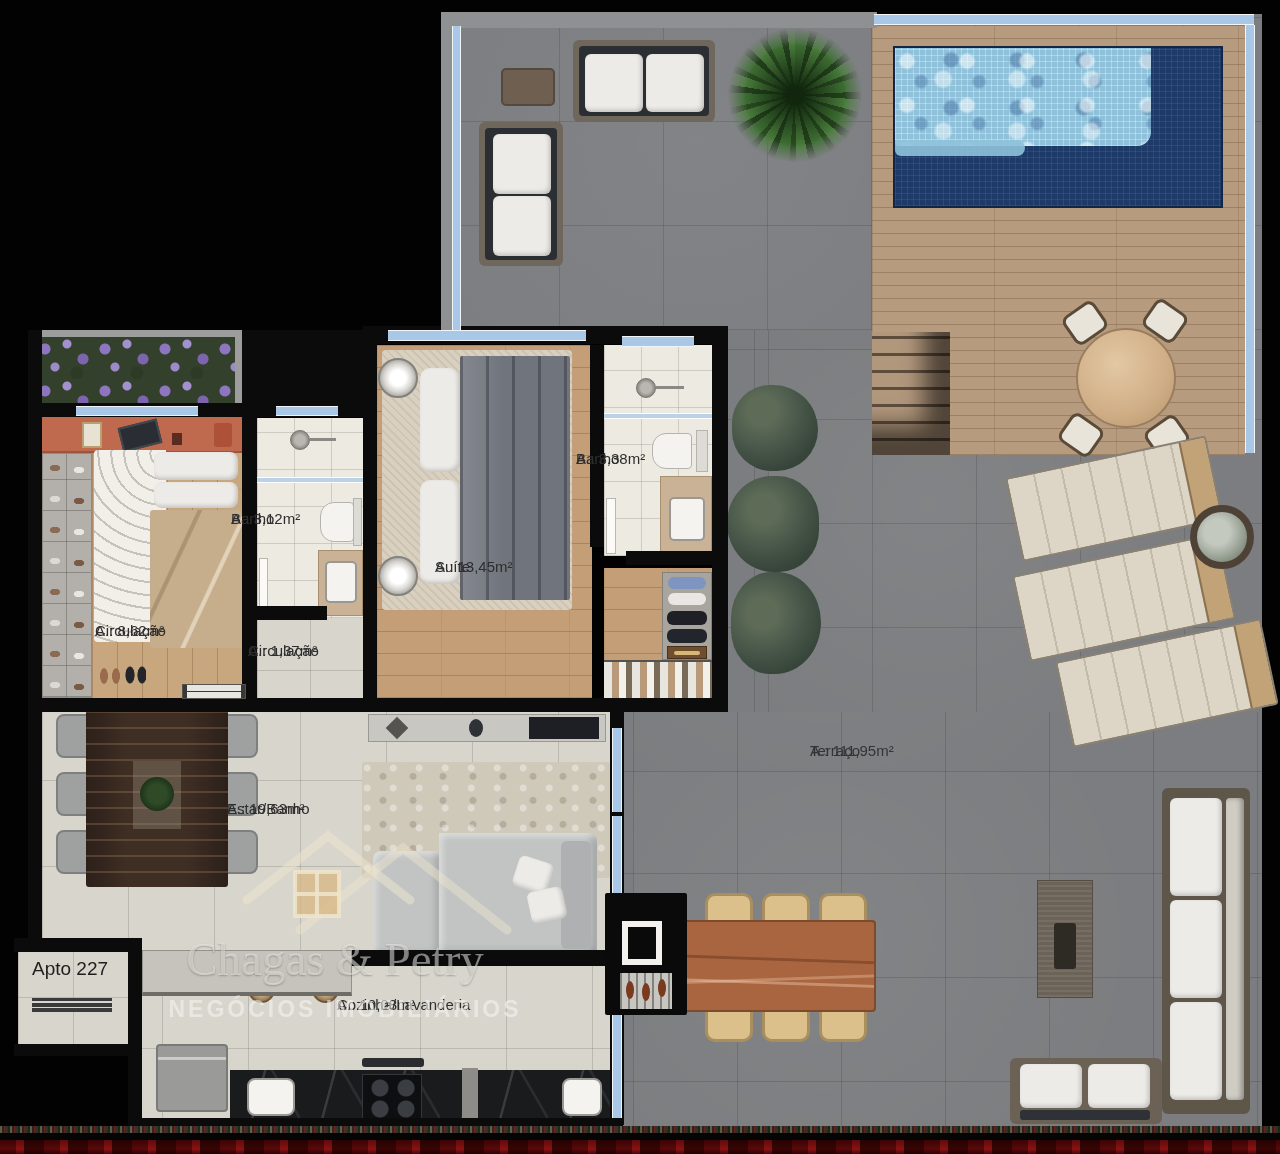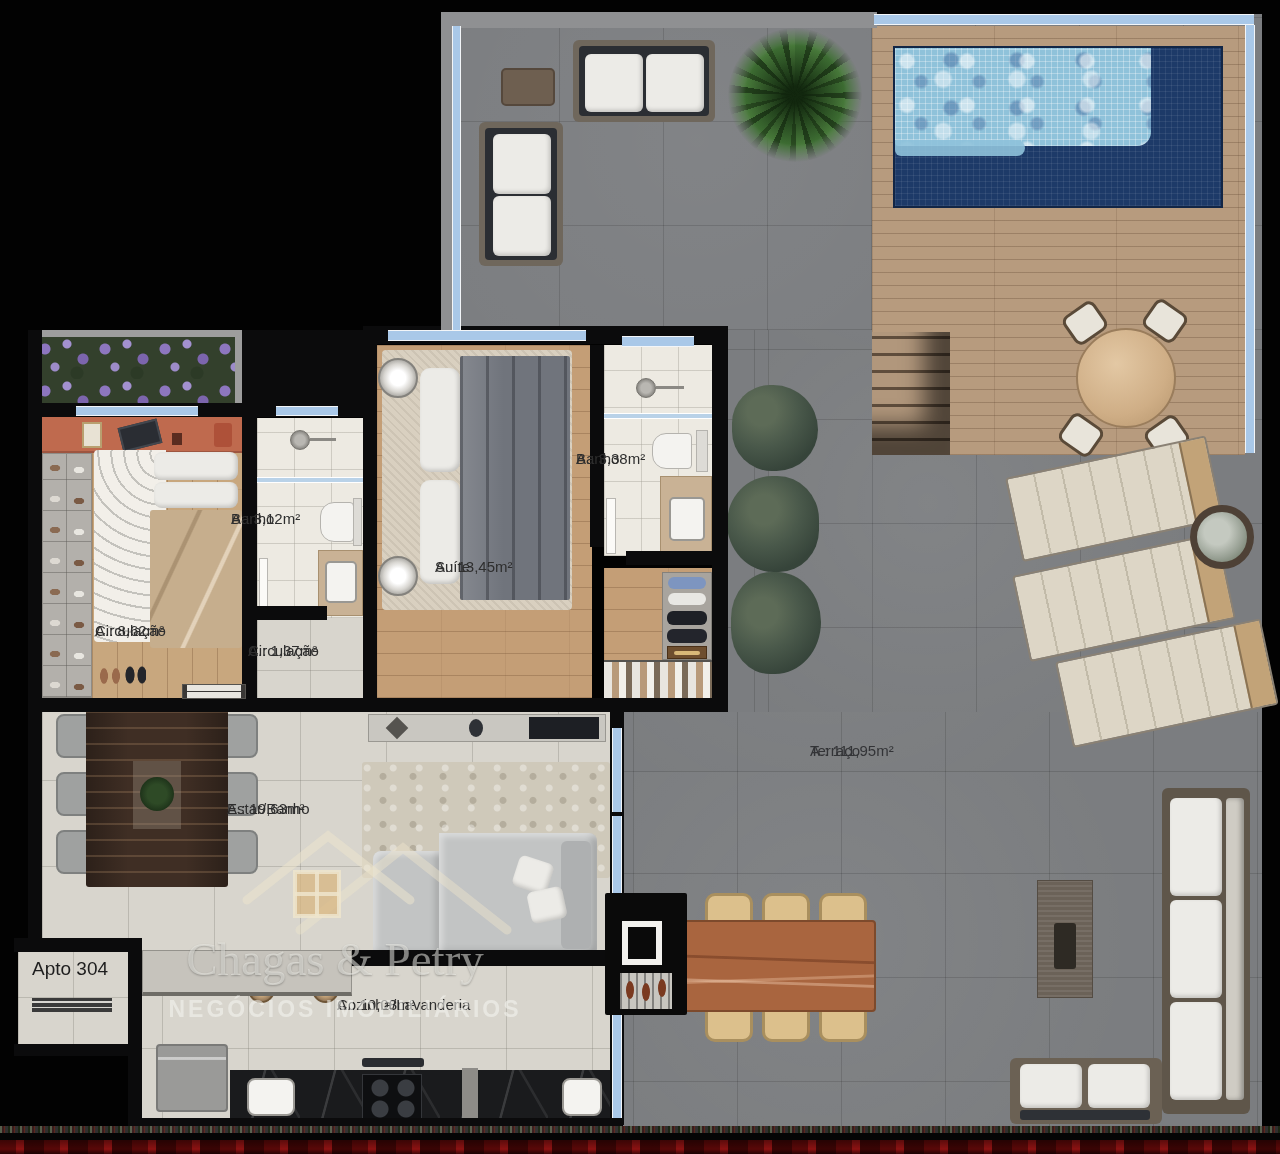--- a/index.html
+++ b/index.html
@@ -389,21 +389,21 @@
     <div class="rn">A.: 19,63m²</div>
     </div>
   <div class="room-label" style="left:810px;top:742px;width:160px;color:#333437;">
     <div class="rn">Terraço</div>
     <div class="rn">A.: 111,95m²</div>
     </div>
   <div class="room-label" style="left:337px;top:996px;width:220px;">
     <div class="rn">Cozinha/Lavanderia</div>
     <div class="rn">A.: 10,08m²</div>
     </div>
-  <div class="apto-label" style="left:20px;top:958px;width:100px;">Apto 304</div>
+  <div class="apto-label" style="left:20px;top:958px;width:100px;">Apto 227</div>
 
   <div class="wm" style="left:225px;top:826px;width:300px;height:112px;">
     <svg width="300" height="112" viewBox="0 0 300 112">
       <polyline points="22,74 103,10 185,74" fill="none" stroke="rgba(238,229,205,0.5)" stroke-width="9" stroke-linecap="round"></polyline>
       <polyline points="75,104 178,22 282,104" fill="none" stroke="rgba(238,229,205,0.45)" stroke-width="9" stroke-linecap="round"></polyline>
       <rect x="70" y="46" width="44" height="44" fill="rgba(216,182,126,0.72)" stroke="rgba(238,229,205,0.85)" stroke-width="4"></rect>
       <line x1="92" y1="46" x2="92" y2="90" stroke="rgba(238,229,205,0.85)" stroke-width="4"></line>
       <line x1="70" y1="68" x2="114" y2="68" stroke="rgba(238,229,205,0.85)" stroke-width="4"></line>
     </svg>
   </div>

